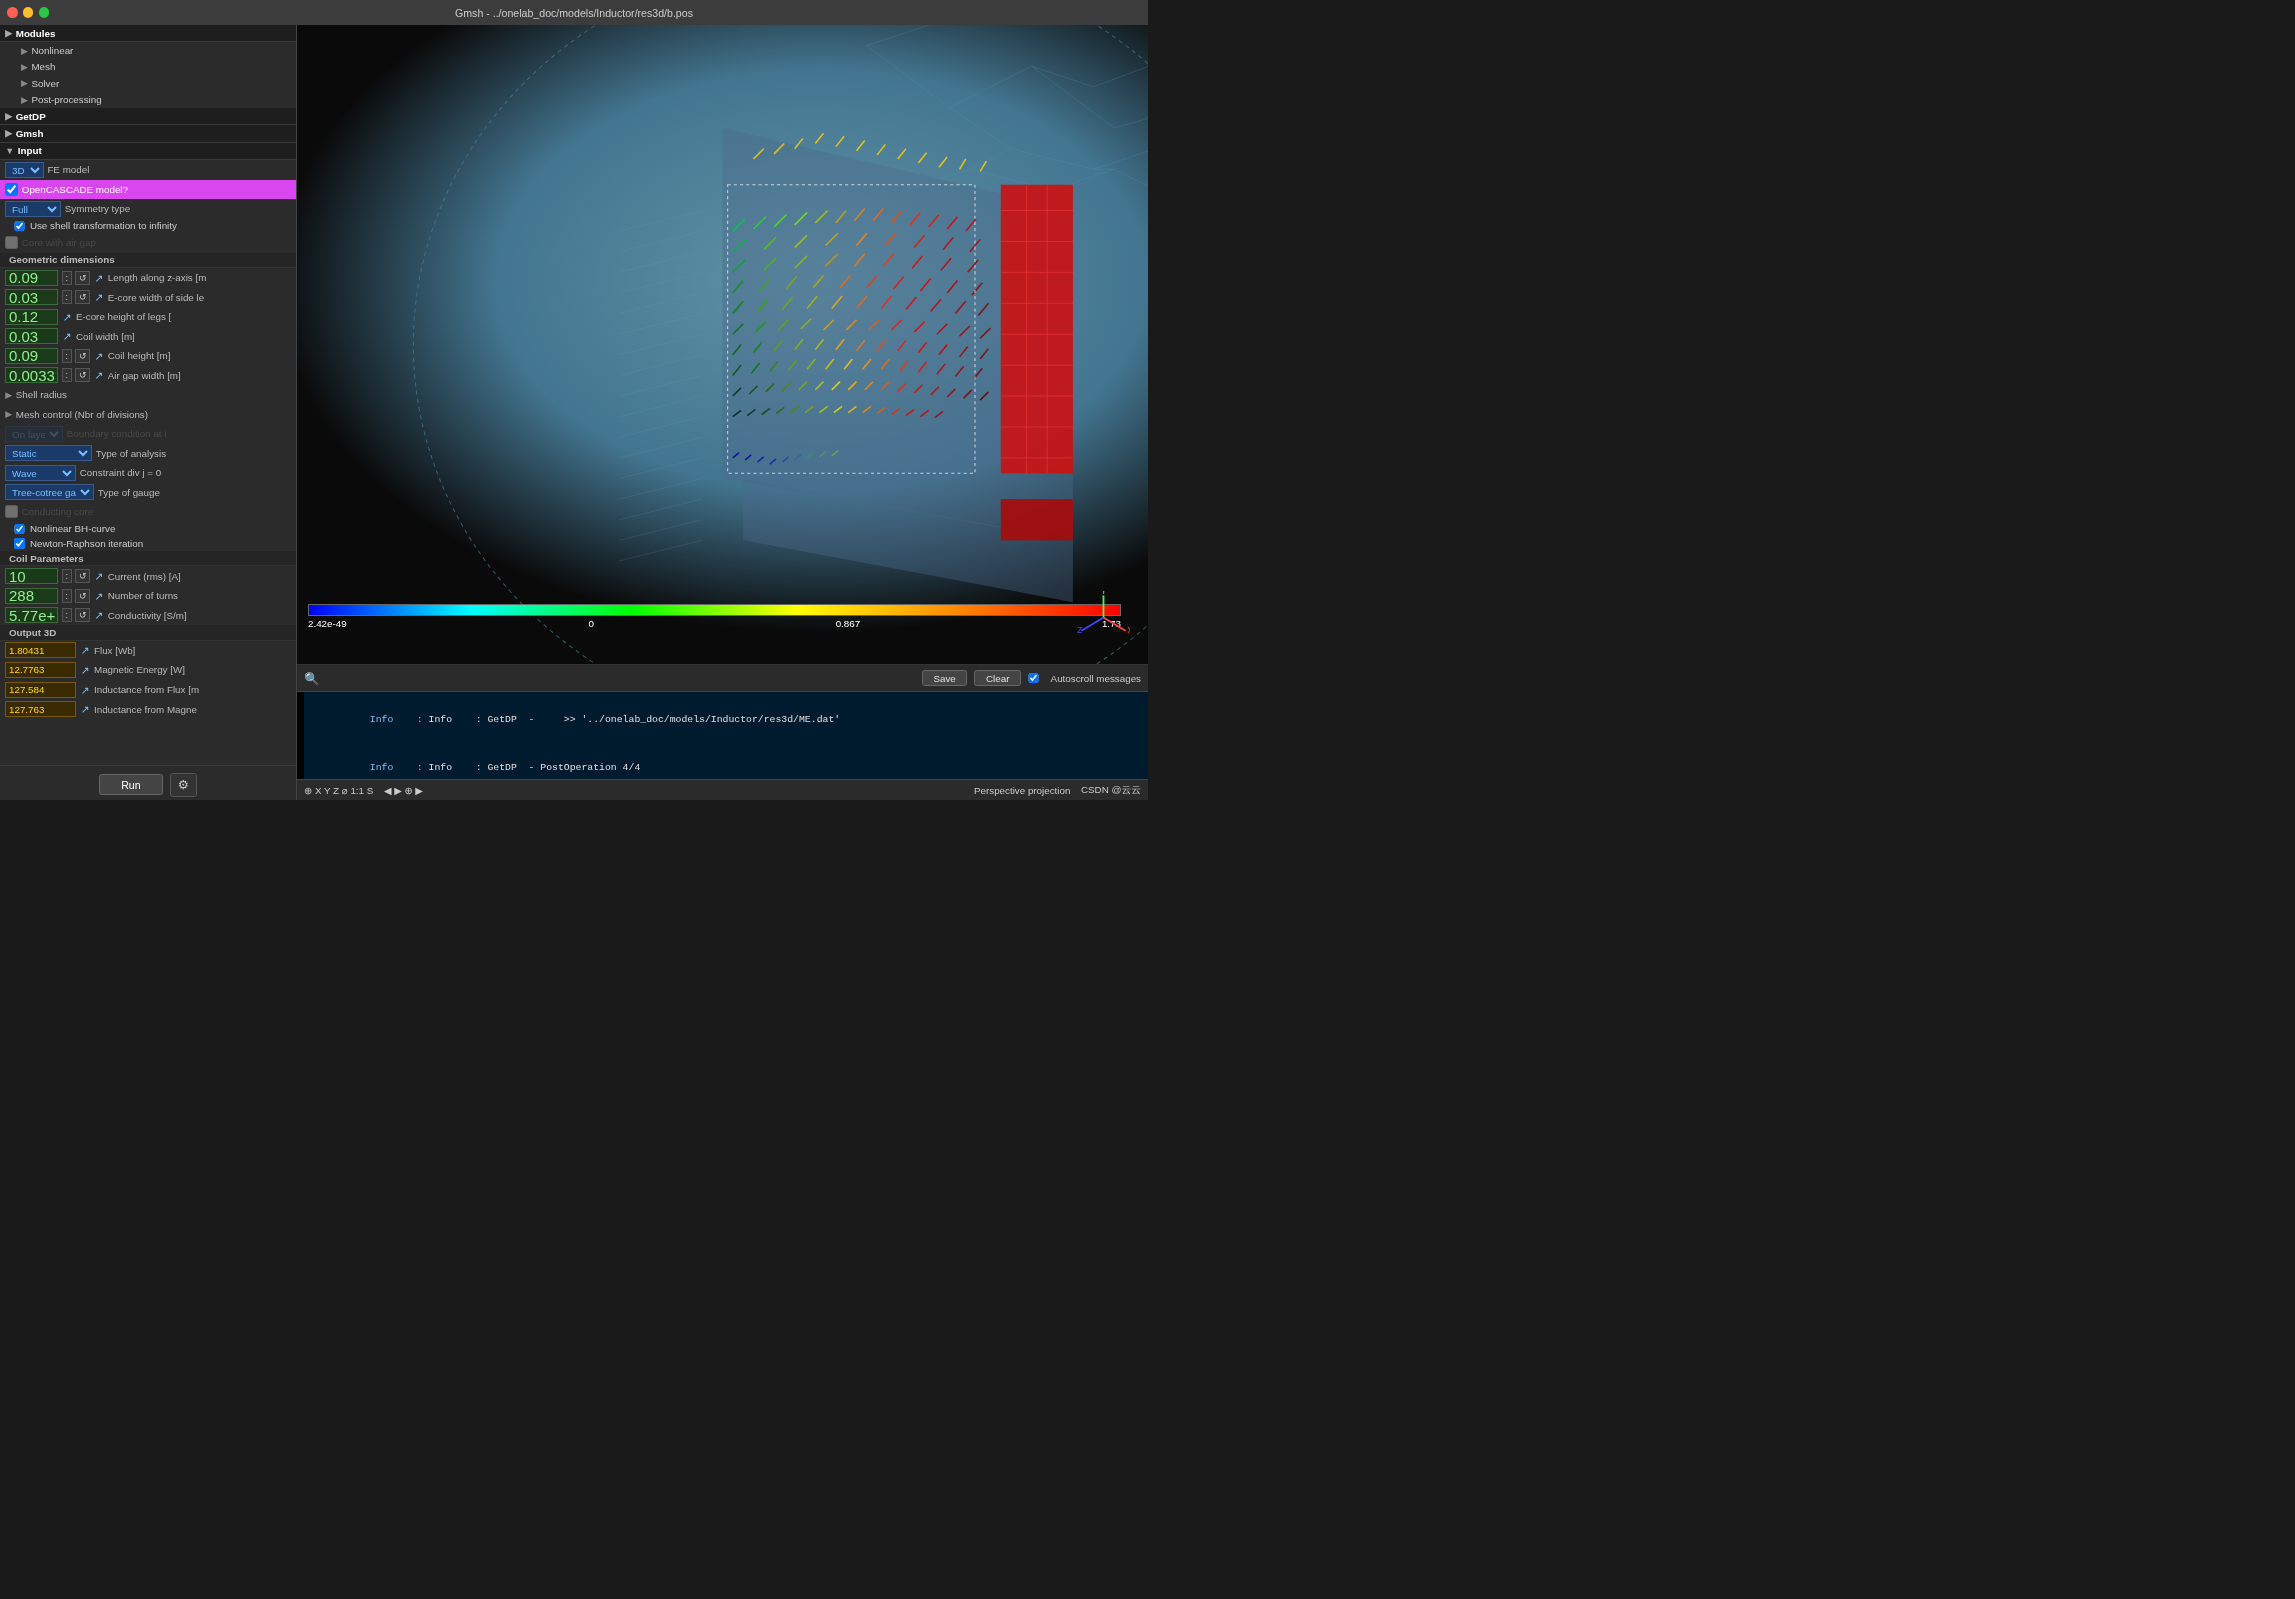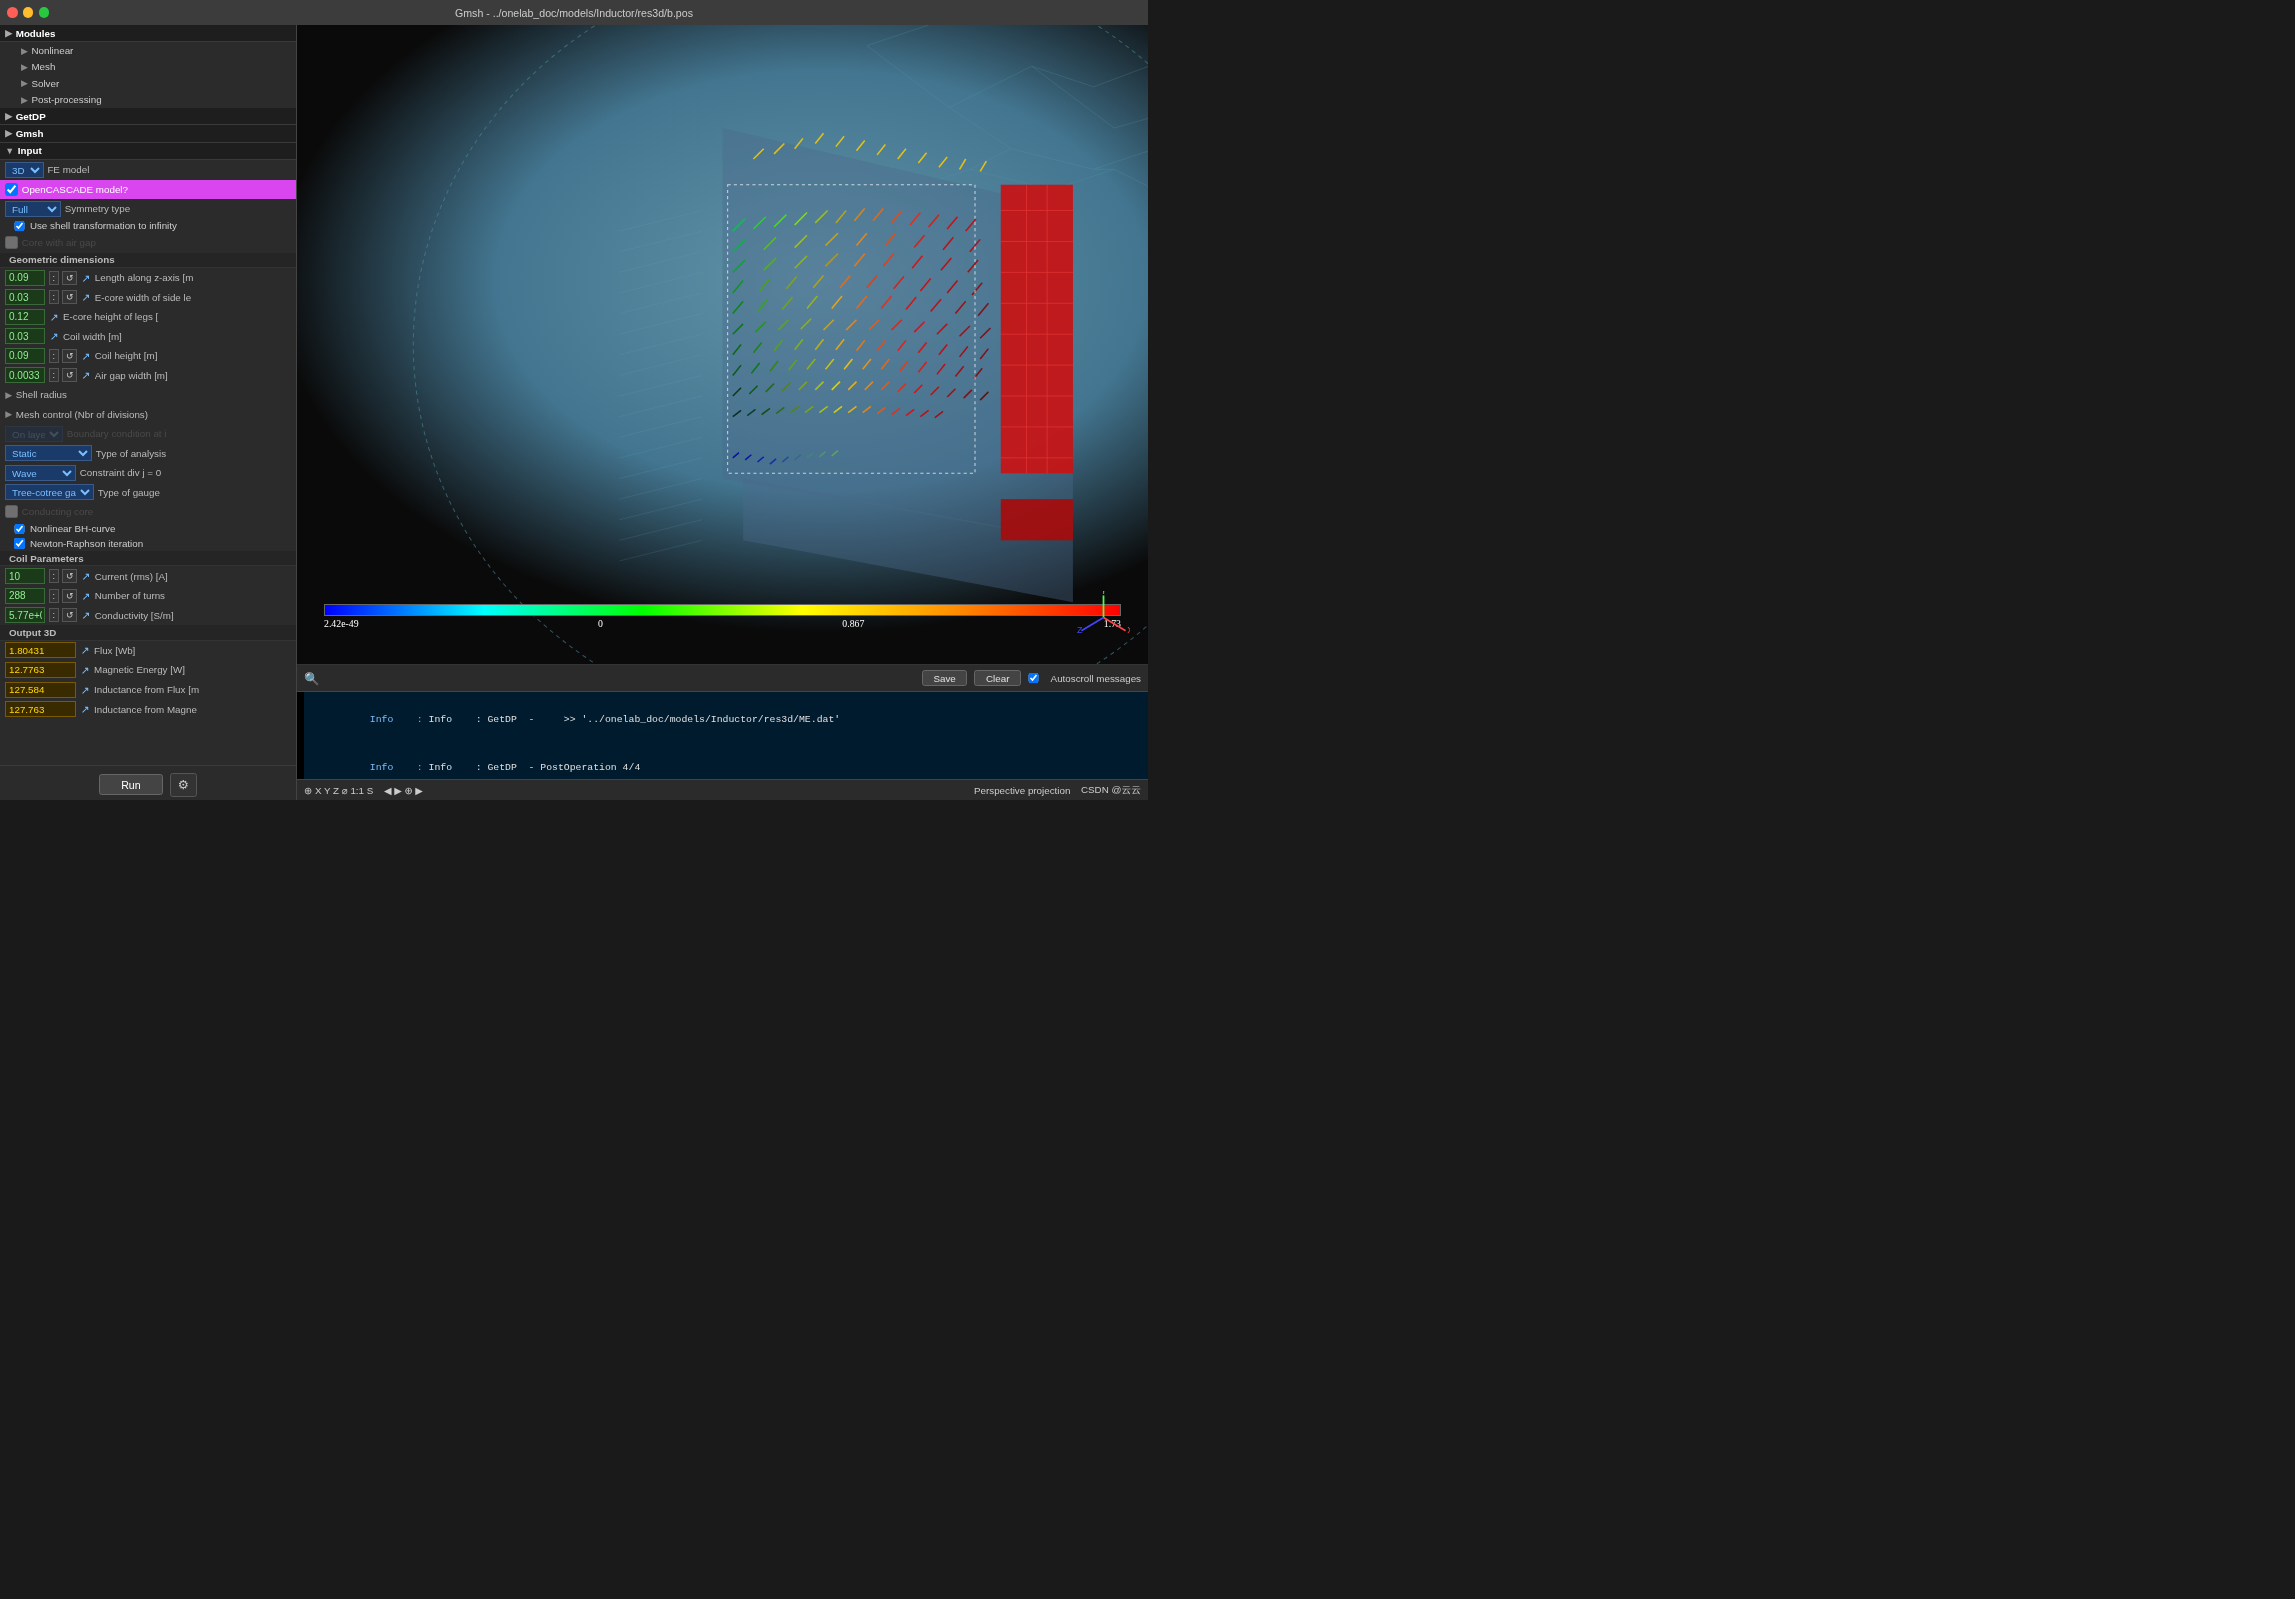--- a/index.html
+++ b/index.html
@@ -145,23 +145,23 @@
       overflow: hidden;
       text-overflow: ellipsis;
       white-space: nowrap;
     }
     .form-label.disabled-label { color: #666; }
 
     .form-input {
       background: #1a3a1a;
       border: 0.9px solid #3a6a3a;
       color: #90ee90;
-      font-size: 10px;
+      font-size: 15px;
       padding: 0.9px 2.7px;
-      width: 40px;
+      width: 53px;
       height: 16px;
     }
 
     .form-select {
       background: #1a3a6a;
       border: 0.9px solid #3a5a8a;
       color: #7bbfff;
       font-size: 9.8px;
       padding: 0.9px 1.8px;
       height: 16px;
@@ -237,23 +237,22 @@
       padding: 3.5px 7px;
       cursor: pointer;
       border-radius: 2.7px;
       font-size: 12.4px;
     }
 
     
     #colorbar {
       position: absolute;
       bottom: 35px;
-      left: 27px;
+      left: 11px;
       right: 27px;
-      font-family: Liberation Serif, serif;
     }
     .colorbar-gradient {
       height: 12.4px;
       background: linear-gradient(to right, #0000ff, #00ffff, #00ff00, #ffff00, #ff8800, #ff0000);
       border: 0.9px solid #666;
     }
     .colorbar-labels {
       display: flex;
       justify-content: space-between;
       font-size: 9.8px;

